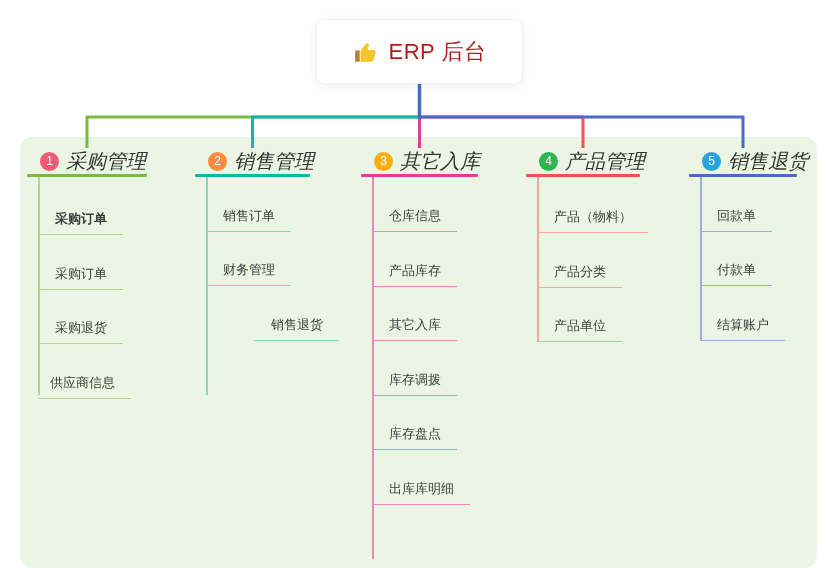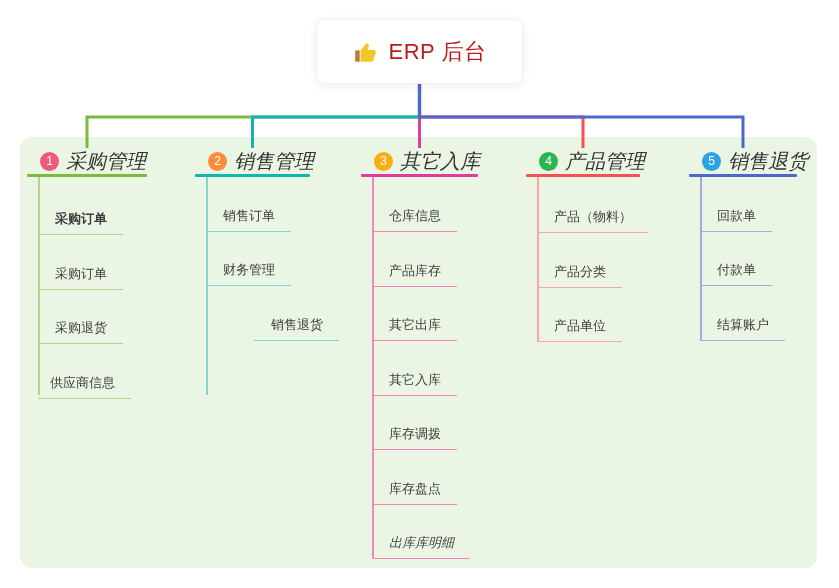--- a/index.html
+++ b/index.html
@@ -150,40 +150,35 @@
         <span class="child-text">仓库信息</span>
       </span>
     </div>
         <div class="child-row" style="height: 54.5px;">
       <span class="child-line" style="border-bottom-color: rgb(238, 134, 192);">
         <span class="child-text">产品库存</span>
       </span>
     </div>
         <div class="child-row" style="height: 54.5px;">
       <span class="child-line" style="border-bottom-color: rgb(238, 134, 192);">
-        <span class="child-text">其它出库</span>
-      </span>
-    </div>
-        <div class="child-row" style="height: 54.5px;">
-      <span class="child-line" style="border-bottom-color: rgb(238, 134, 192);">
         <span class="child-text">其它入库</span>
       </span>
     </div>
         <div class="child-row" style="height: 54.5px;">
       <span class="child-line" style="border-bottom-color: rgb(238, 134, 192);">
         <span class="child-text">库存调拨</span>
       </span>
     </div>
         <div class="child-row" style="height: 54.5px;">
       <span class="child-line" style="border-bottom-color: rgb(238, 134, 192);">
         <span class="child-text">库存盘点</span>
       </span>
     </div>
         <div class="child-row" style="height: 54.5px;">
-      <span class="child-line" style="border-bottom-color: rgb(238, 134, 192); font-style: italic;">
+      <span class="child-line" style="border-bottom-color: rgb(238, 134, 192);">
         <span class="child-text">出库库明细</span>
       </span>
     </div>
       </div>
     </div>
     <div class="branch-col" style="left: 526px; width: 114px;">
       <div class="branch-label">
         <span class="badge" style="background: rgb(45, 180, 83);">4</span>
         <span class="branch-title">产品管理</span>
       </div>

